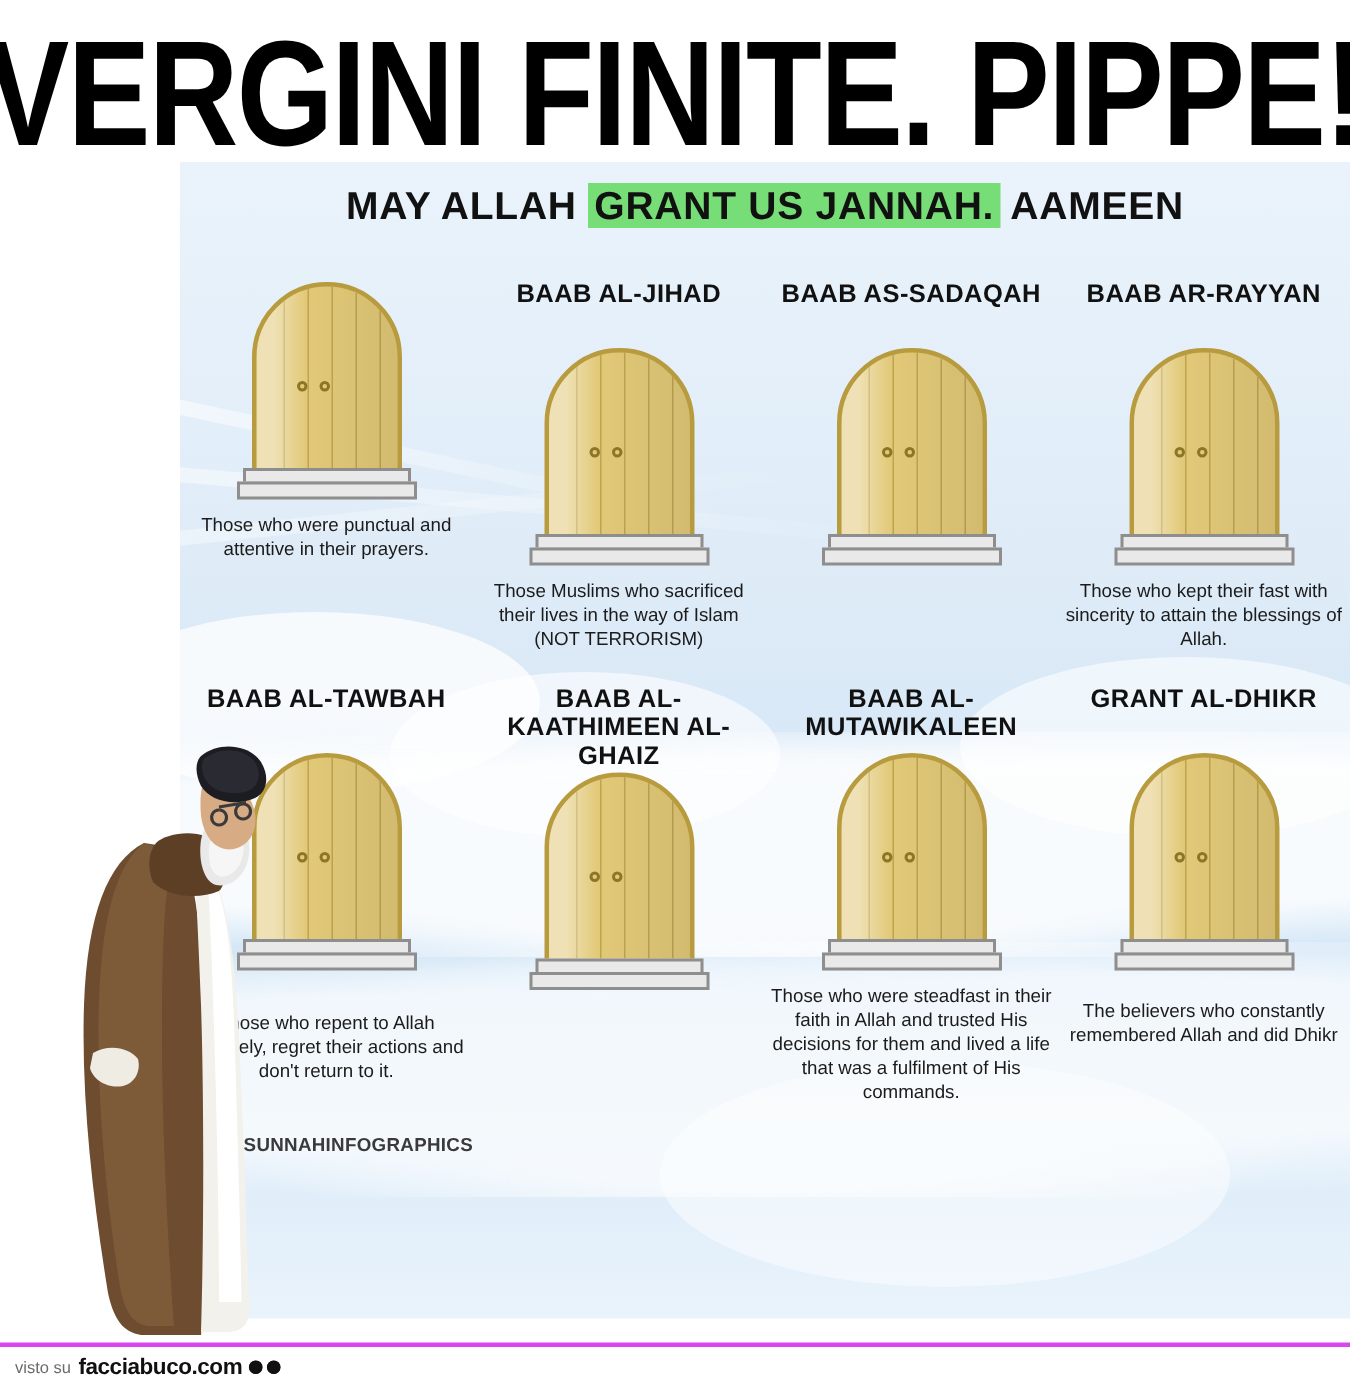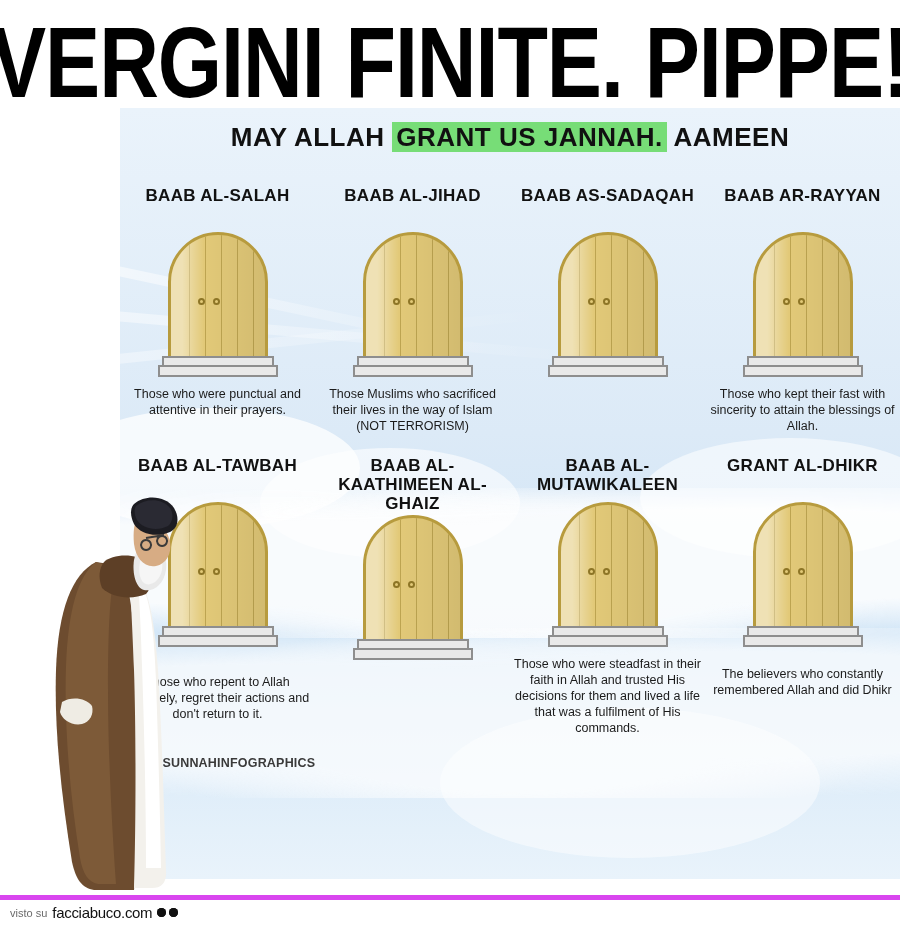--- a/index.html
+++ b/index.html
@@ -174,28 +174,28 @@
 
   
   .figure { position: absolute; left: 42px; top: 470px; width: 180px; height: 425px; z-index: 6; }
 
   
   .footer {
     position: absolute;
     left: 0; top: 895px;
     width: 900px; height: 30px;
     background: #ffffff;
-    border-top: 5px solid #d946ef;
+    border-top: 3px solid #d946ef;
     display: flex;
     align-items: center;
     padding-left: 10px;
     gap: 5px;
   }
   .footer-pre { font-size: 11px; color: #6a6a6a; }
-  .footer-brand { font-size: 15px; font-weight: normal; color: #111; letter-spacing: -0.3px; }
+  .footer-brand { font-size: 15px; font-weight: bold; color: #111; letter-spacing: -0.3px; }
   .footer-dots { display: flex; gap: 3px; align-items: center; }
   .footer-dots i {
     width: 9px; height: 9px; border-radius: 50%;
     background: #111; display: inline-block;
     box-shadow: inset 0 0 0 2px #111;
   }
 </style>
 </head>
 <body>
 
@@ -219,21 +219,20 @@
 
     <div class="info-title">
       <span>MAY ALLAH </span><span class="hl">GRANT US JANNAH.</span><span> AAMEEN</span>
     </div>
 
     <div class="gates">
 
       <div class="row">
 
         <div class="cell">
-          <div class="gate-title">BAAB AL-SALAH</div>
           <div class="gate-wrap">
             <div class="gate-arch">
               <div class="plank" style="left:18px"></div>
                 <div class="plank" style="left:34px"></div>
               <div class="plank" style="left:50px"></div>
                 <div class="plank" style="left:66px"></div>
               <div class="plank" style="left:82px"></div>
               <div class="gate-shade"></div>
             </div>
             <div class="knob l"></div>

